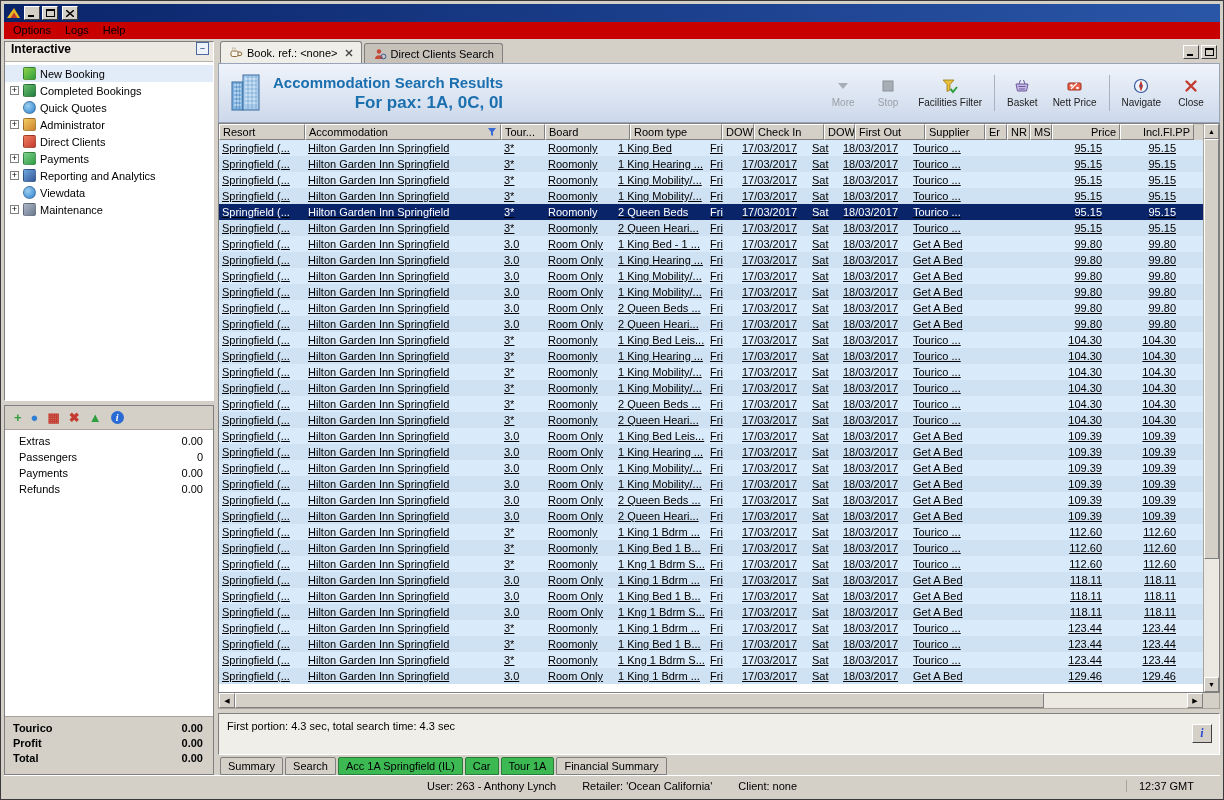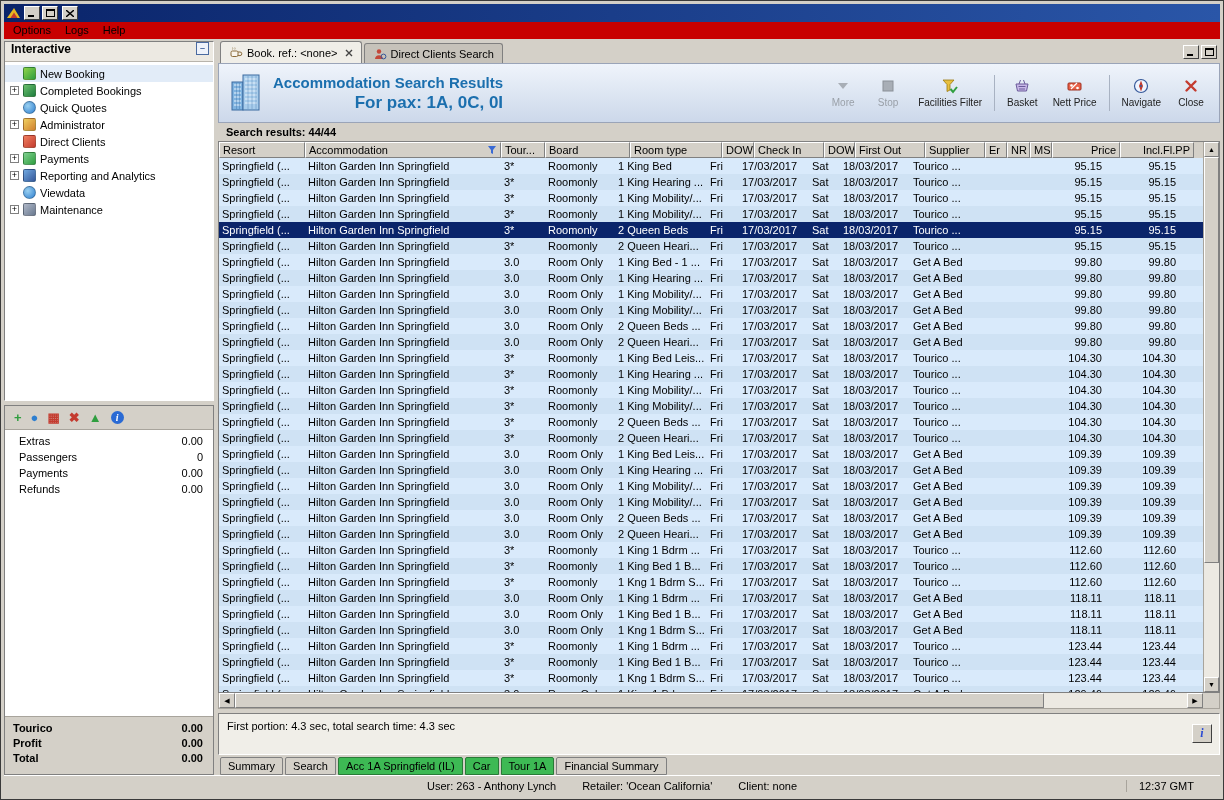--- a/index.html
+++ b/index.html
@@ -84,21 +84,21 @@
 
   .results-bar { height:18px; flex:none; display:flex; align-items:center; padding-left:8px; font-weight:bold; }
 
   .table-wrap { flex:1; display:flex; border:1px solid #808080; background:#fff; min-height:0; }
   .grid { flex:1; display:flex; flex-direction:column; overflow:hidden; min-width:0; }
   .grid-header { height:16px; flex:none; display:flex; background:#d4d0c8; }
   .hcell { flex:none; display:flex; align-items:center; padding:0 3px; border:1px solid; border-color:#fff #808080 #808080 #fff;
     overflow:hidden; white-space:nowrap; }
   .hcell.num { justify-content:flex-end; }
   .funnel { margin-left:auto; display:flex; }
-  .grid-body { flex:1; overflow:hidden; }
+  .grid-body { flex:1; overflow:hidden;text-decoration:underline; }
   .grow { height:16px; display:flex; }
   .grow.even { background:var(--row-even,#d9eafb); }
   .grow.odd { background:var(--row-odd,#cfe2f4); }
   .grow.selected { background:var(--selection,#0a246a); color:#fff; }
   .gcell { flex:none; padding:0 3px; line-height:16px; white-space:nowrap; overflow:hidden; }
   .gcell.num { text-align:right; }
 
   .vscroll { width:16px; flex:none; background:#ece9e2; border-left:1px solid #a8a49c; display:flex; flex-direction:column; }
   .sarrow { height:15px; flex:none; background:#d4d0c8; border:1px solid; border-color:#fff #808080 #808080 #fff;
     display:flex; align-items:center; justify-content:center; font-size:7px; }
@@ -373,21 +373,20 @@
             </div>
             <div class="hbtn">
               <span class="hbtn-ico"><svg width="16" height="16">
                   <path d="M3.5 3.5l9 9M12.5 3.5l-9 9" stroke="#c43b2f" stroke-width="2.4" stroke-linecap="round"></path>
                 </svg></span>
               <span class="hbtn-label">Close</span>
             </div>
           </div>
       </div>
 
-      <div class="results-bar">Search results: 44/44</div>
 
       <div class="table-wrap">
         <div class="grid">
           <div class="grid-header">
               <div class="hcell" style="width: 86px;">
                 <span class="hlabel">Resort</span>
               </div>
               <div class="hcell" style="width: 196px;">
                 <span class="hlabel">Accommodation</span>
                 <span class="funnel">

